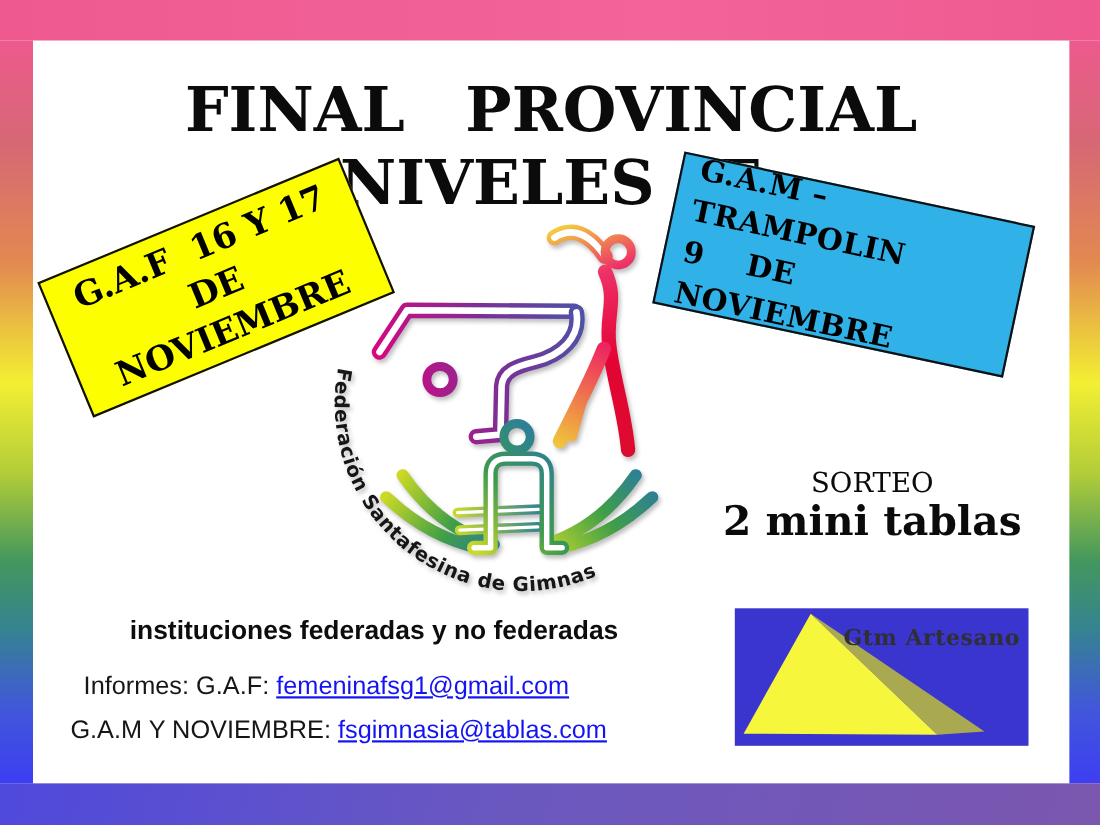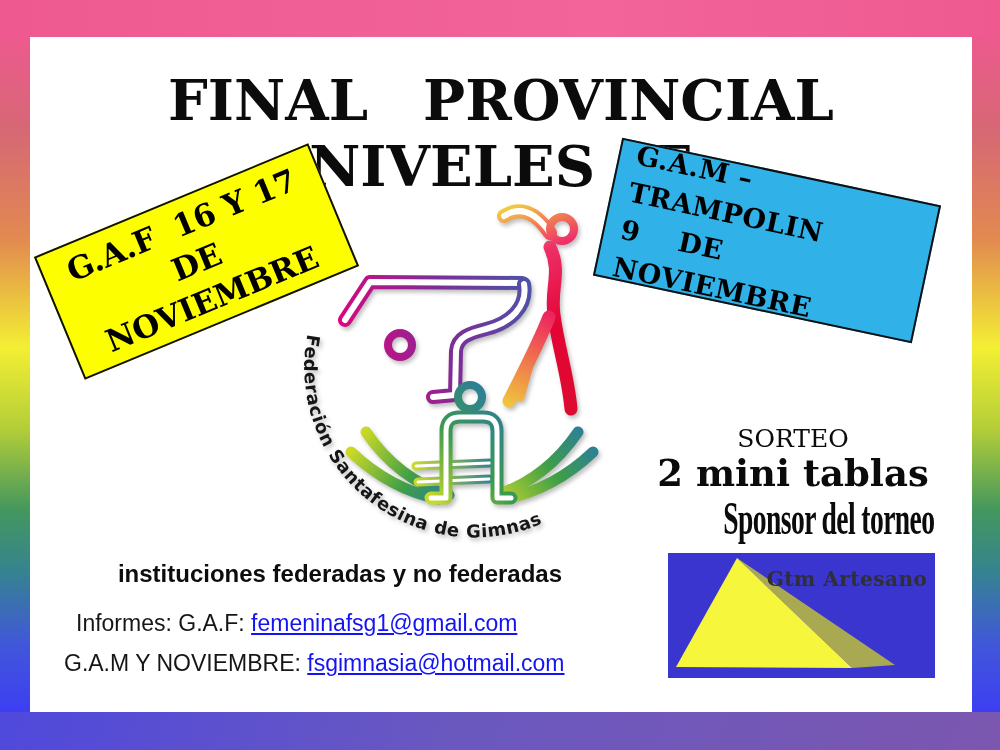--- a/index.html
+++ b/index.html
@@ -159,38 +159,35 @@
       </g>
 
       <text font-family="DejaVu Sans, sans-serif" font-size="18" font-weight="bold" fill="#161616" letter-spacing="0.6">
         <textPath href="#arcPath" startOffset="2">Federación Santafesina de Gimnasia</textPath>
       </text>
     </svg>
 
     <div class="raffle">
       <div class="raffle-line1">SORTEO</div>
       <div class="raffle-line2">2 mini tablas</div>
-      <div class="raffle-line3">
-        <span class="squeeze">Sponsor del torneo</span>
-      </div>
     </div>
 
     <div class="sponsor-box">
       <svg width="267" height="125" viewBox="0 0 267 125" aria-hidden="true">
         <polygon class="pyr-side" points="69,5 184,115 227,112"></polygon>
         <polygon class="pyr-front" points="8,114 69,5 184,115"></polygon>
       </svg>
       <div class="sponsor-text">
         <div class="sponsor-name">Gtm Artesano</div>
       </div>
     </div>
 
     <div class="institutions">instituciones federadas y no federadas</div>
 
     <div class="contact contact-1">
       <span>Informes: G.A.F: </span><a class="email">femeninafsg1@gmail.com</a>
     </div>
     <div class="contact contact-2">
-      <span>G.A.M Y NOVIEMBRE: </span><a class="email">fsgimnasia@hotmail.com</a>
+      <span>G.A.M Y NOVIEMBRE: </span><a class="email">fsgimnasia@tablas.com</a>
     </div>
 
   </div>
 </div>
 
 </body></html>

